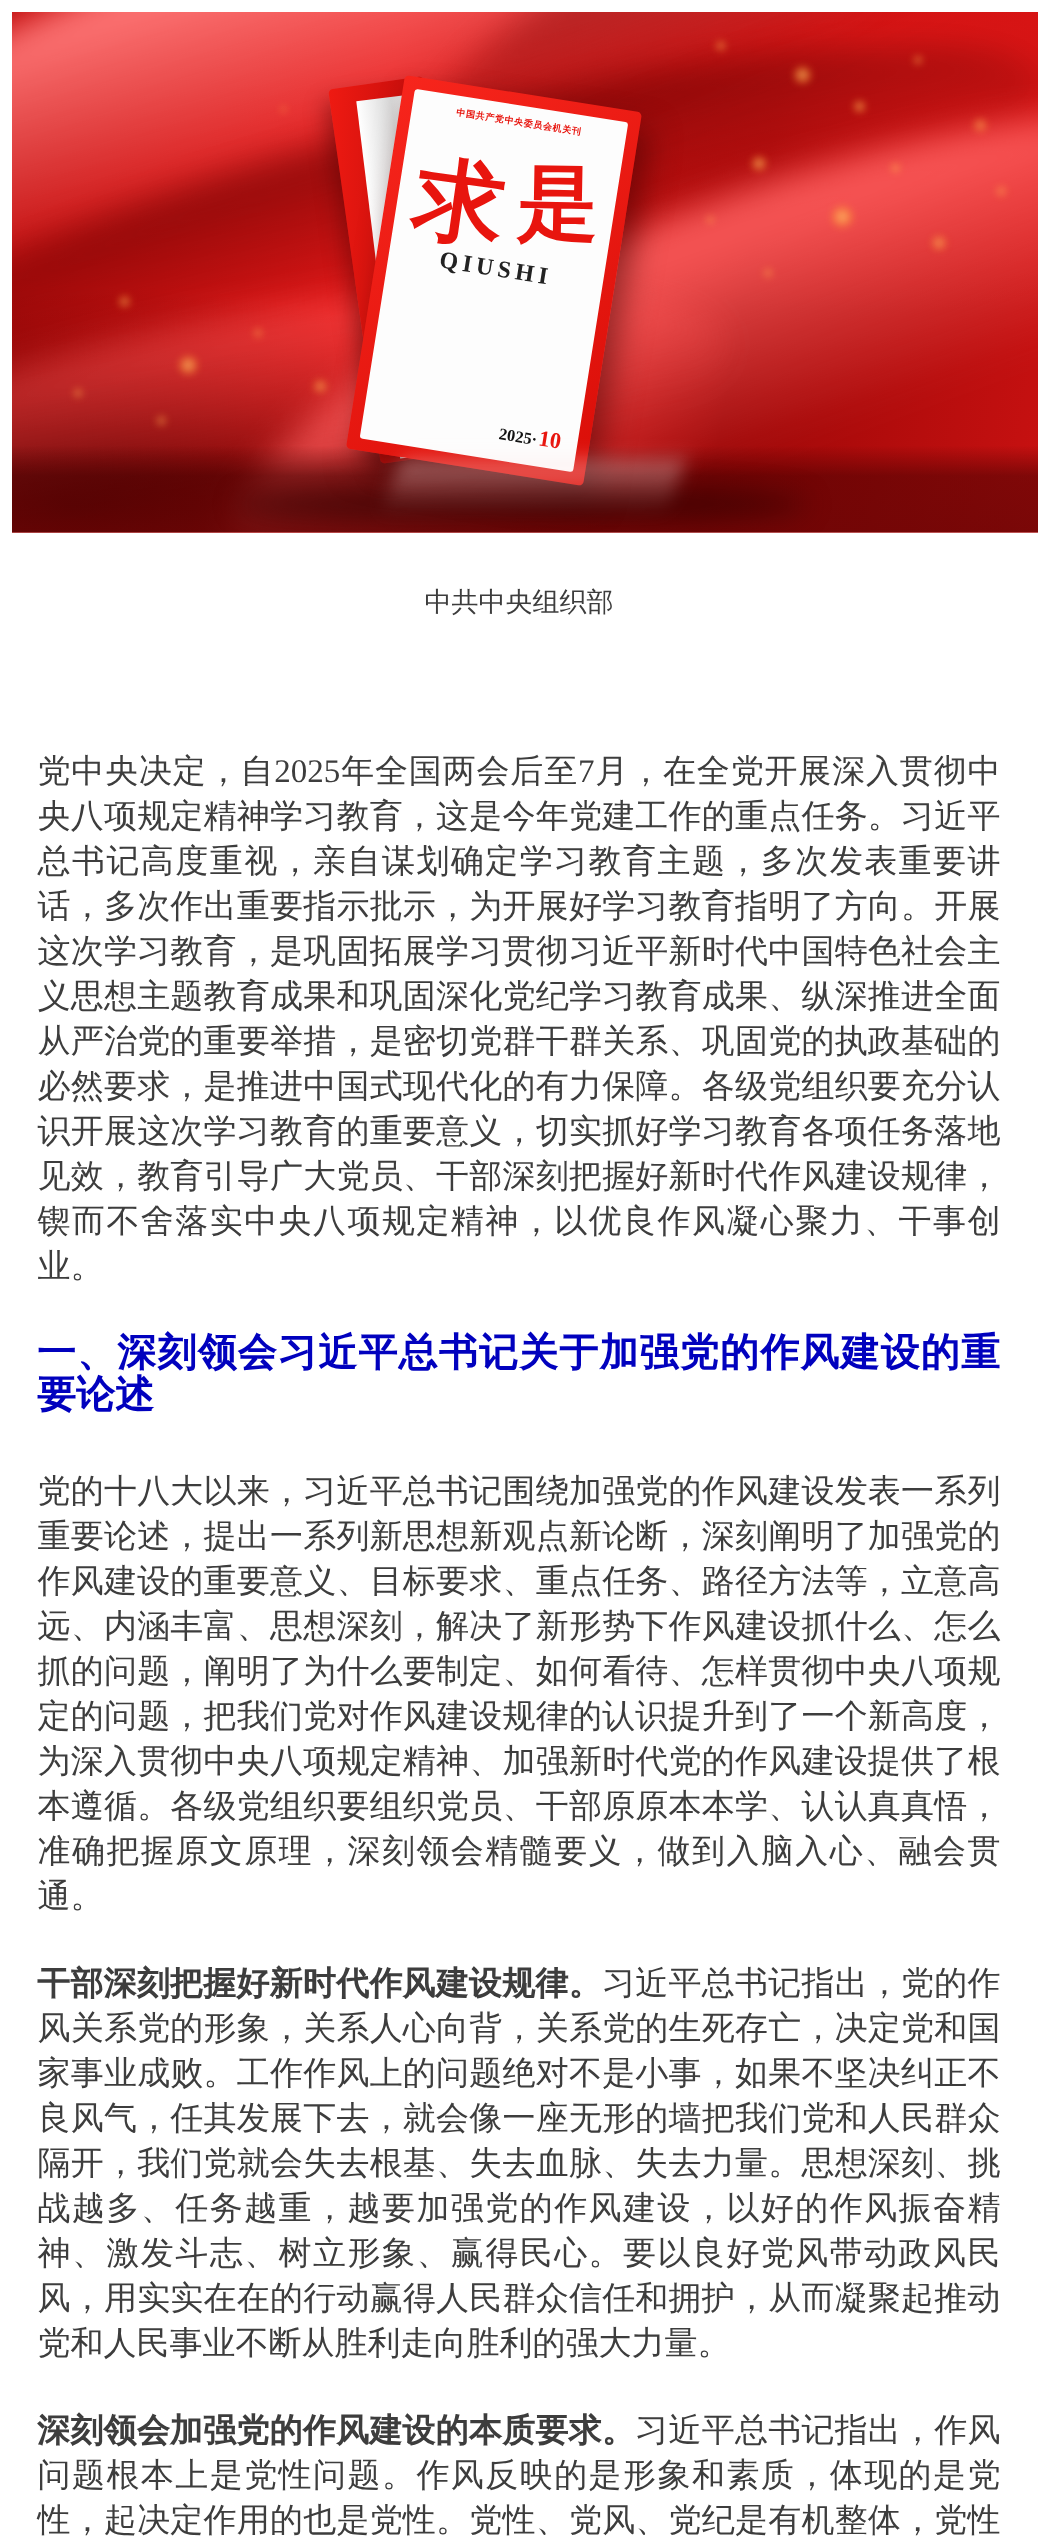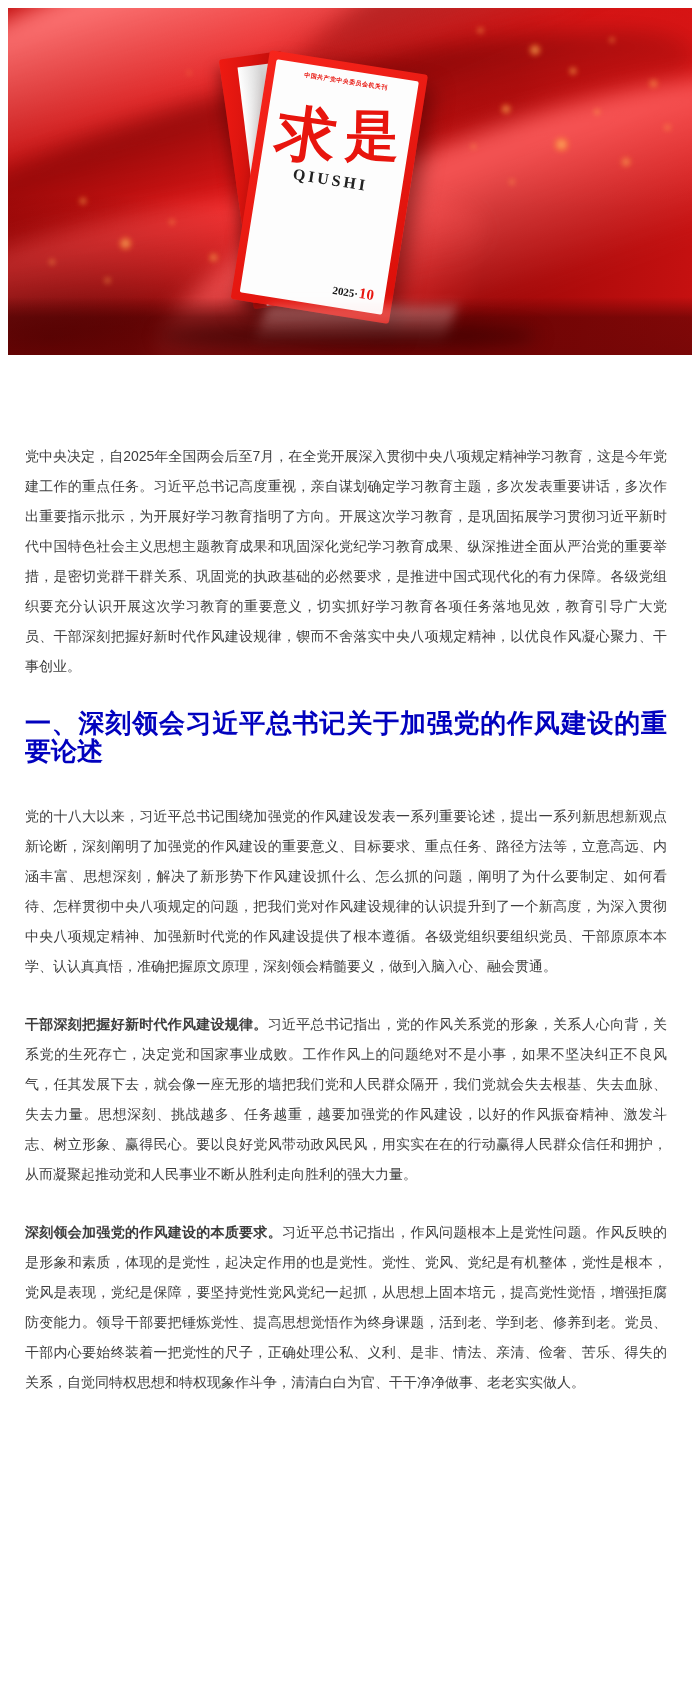--- a/index.html
+++ b/index.html
@@ -101,22 +101,22 @@
   .article-title{
     margin:53px 0 0;text-align:center;
     font-size:21px;font-weight:bold;color:var(--accent-blue);letter-spacing:.5px;
   }
   .article-author{
     margin-top:34px;text-align:center;
     font-size:18px;color:var(--body-text);
   }
   .article-body{margin-top:86px;}
   .para{
-    margin:0 0 28px;font-size:14px;line-height:30px;
-    color:var(--body-text);text-align:justify;text-justify:inter-ideograph;
+    margin:0 0 28px;font-size:22px;line-height:30px;
+    color:var(--body-text);text-align:justify;text-justify:inter-ideograph;font-family:Liberation Serif, serif;
   }
   .para .lead{font-weight:bold;}
   .section-heading{
     margin:28px 0 36px;font-size:26px;line-height:28px;font-weight:bold;
     color:var(--accent-blue);text-align:justify;
   }
 </style>
 </head>
 <body>
 
@@ -164,20 +164,21 @@
           <span class="ch2">是</span>
         </div>
         <div class="latin">QIUSHI</div>
         <div class="issue"><span>2025</span><span>·</span><span class="no">10</span></div>
       </div>
     </div>
     <div class="reflection"></div>
   </div>
 
   <div class="content">
+    <div class="article-author">中共中央组织部</div>
     <div class="article-body" id="article-body">
   <p class="para"><span class="body-text">党中央决定，自2025年全国两会后至7月，在全党开展深入贯彻中央八项规定精神学习教育，这是今年党建工作的重点任务。习近平总书记高度重视，亲自谋划确定学习教育主题，多次发表重要讲话，多次作出重要指示批示，为开展好学习教育指明了方向。开展这次学习教育，是巩固拓展学习贯彻习近平新时代中国特色社会主义思想主题教育成果和巩固深化党纪学习教育成果、纵深推进全面从严治党的重要举措，是密切党群干群关系、巩固党的执政基础的必然要求，是推进中国式现代化的有力保障。各级党组织要充分认识开展这次学习教育的重要意义，切实抓好学习教育各项任务落地见效，教育引导广大党员、干部深刻把握好新时代作风建设规律，锲而不舍落实中央八项规定精神，以优良作风凝心聚力、干事创业。</span></p>
 
   <h2 class="section-heading">一、深刻领会习近平总书记关于加强党的作风建设的重要论述</h2>
 
   <p class="para"><span class="body-text">党的十八大以来，习近平总书记围绕加强党的作风建设发表一系列重要论述，提出一系列新思想新观点新论断，深刻阐明了加强党的作风建设的重要意义、目标要求、重点任务、路径方法等，立意高远、内涵丰富、思想深刻，解决了新形势下作风建设抓什么、怎么抓的问题，阐明了为什么要制定、如何看待、怎样贯彻中央八项规定的问题，把我们党对作风建设规律的认识提升到了一个新高度，为深入贯彻中央八项规定精神、加强新时代党的作风建设提供了根本遵循。各级党组织要组织党员、干部原原本本学、认认真真悟，准确把握原文原理，深刻领会精髓要义，做到入脑入心、融会贯通。</span></p>
 
   <p class="para"><b class="lead">干部深刻把握好新时代作风建设规律。</b><span class="body-text">习近平总书记指出，党的作风关系党的形象，关系人心向背，关系党的生死存亡，决定党和国家事业成败。工作作风上的问题绝对不是小事，如果不坚决纠正不良风气，任其发展下去，就会像一座无形的墙把我们党和人民群众隔开，我们党就会失去根基、失去血脉、失去力量。思想深刻、挑战越多、任务越重，越要加强党的作风建设，以好的作风振奋精神、激发斗志、树立形象、赢得民心。要以良好党风带动政风民风，用实实在在的行动赢得人民群众信任和拥护，从而凝聚起推动党和人民事业不断从胜利走向胜利的强大力量。</span></p>
 
   <p class="para"><b class="lead">深刻领会加强党的作风建设的本质要求。</b><span class="body-text">习近平总书记指出，作风问题根本上是党性问题。作风反映的是形象和素质，体现的是党性，起决定作用的也是党性。党性、党风、党纪是有机整体，党性是根本，党风是表现，党纪是保障，要坚持党性党风党纪一起抓，从思想上固本培元，提高党性觉悟，增强拒腐防变能力。领导干部要把锤炼党性、提高思想觉悟作为终身课题，活到老、学到老、修养到老。党员、干部内心要始终装着一把党性的尺子，正确处理公私、义利、是非、情法、亲清、俭奢、苦乐、得失的关系，自觉同特权思想和特权现象作斗争，清清白白为官、干干净净做事、老老实实做人。</span></p>

